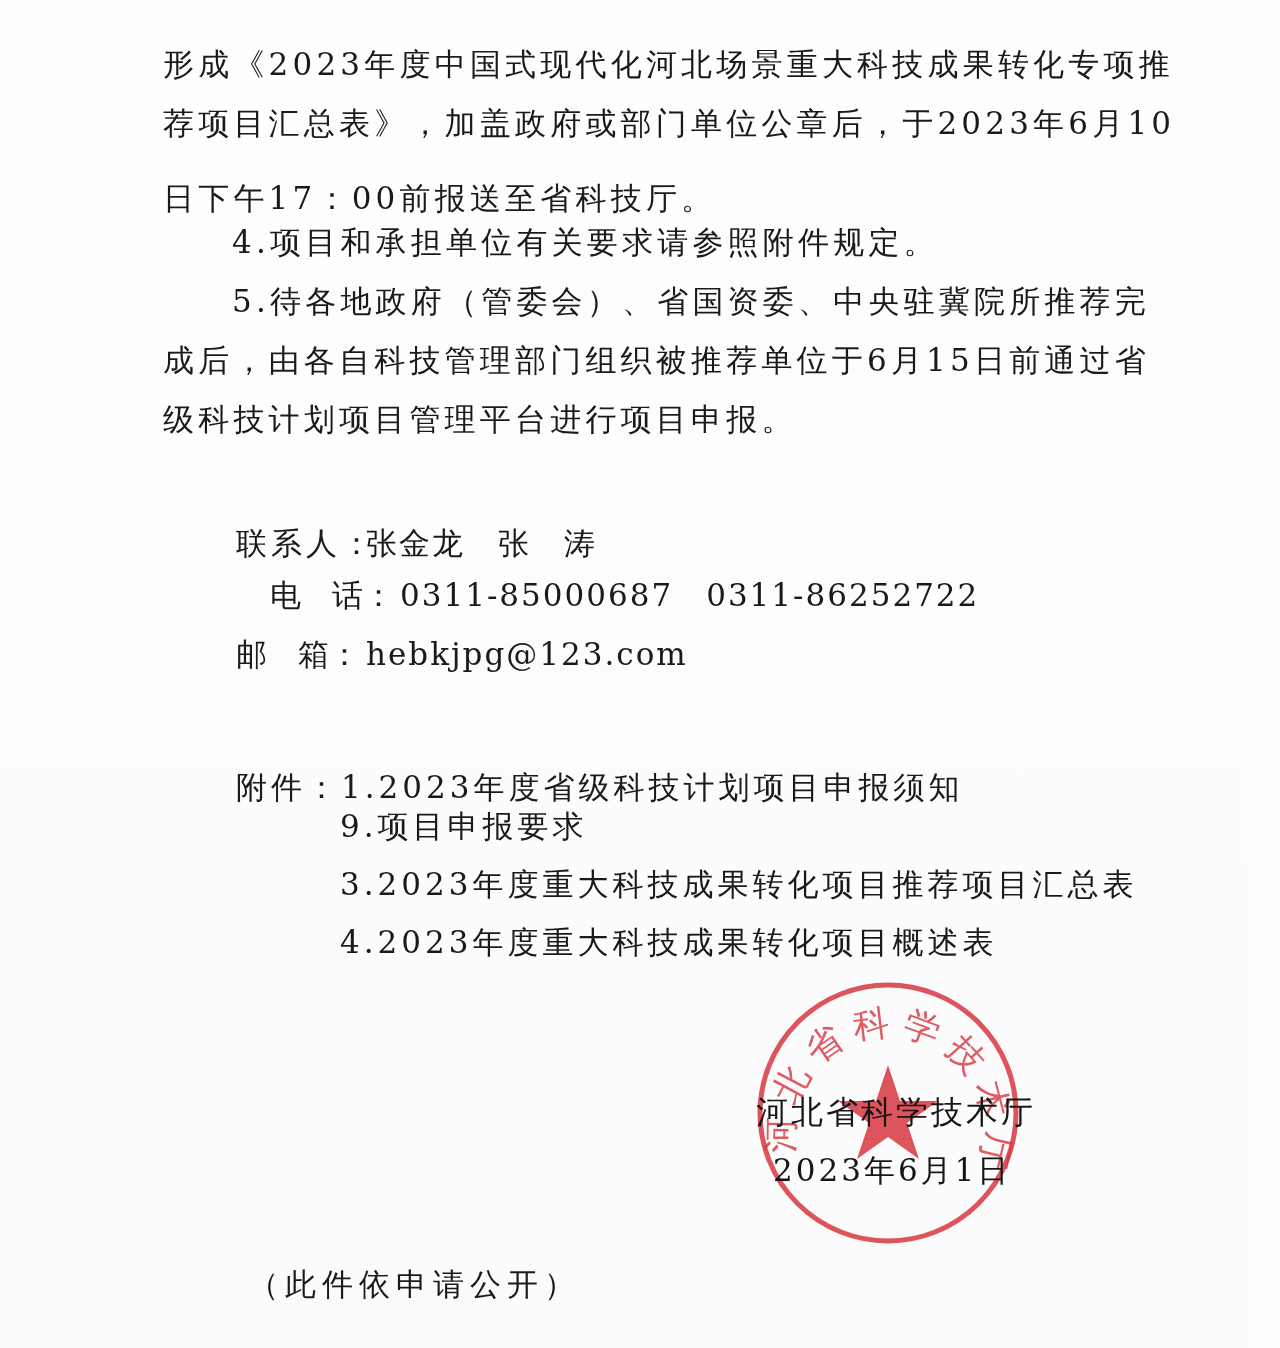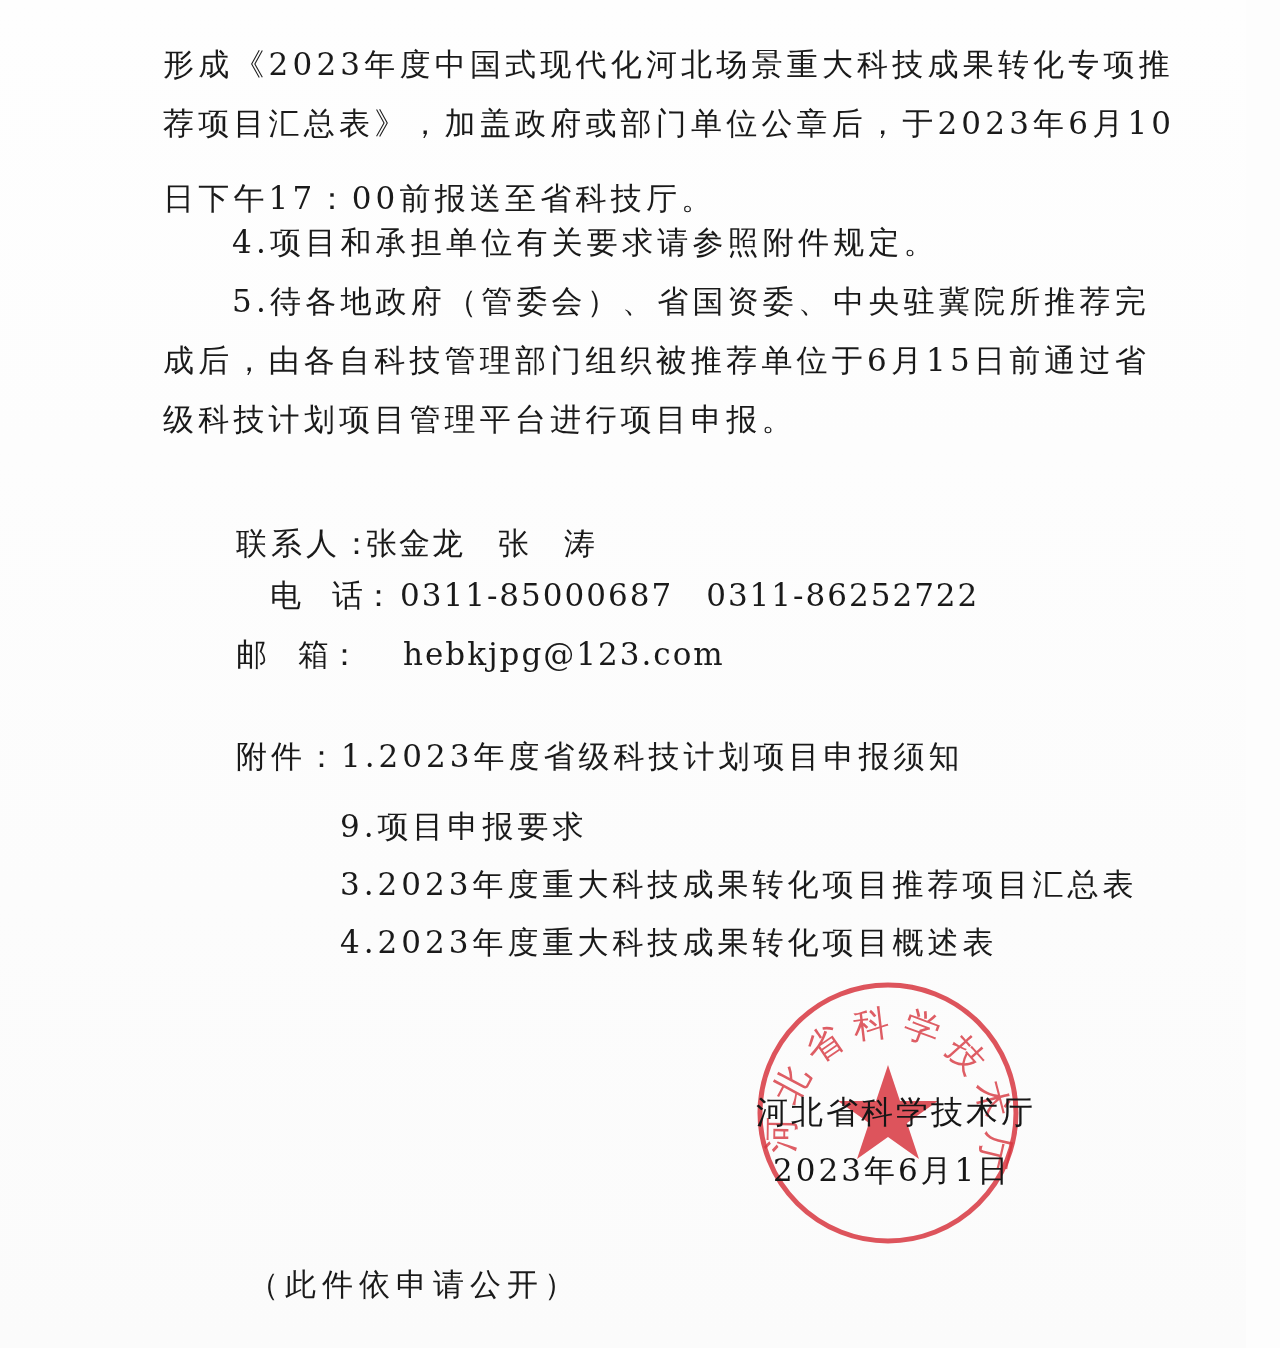--- a/index.html
+++ b/index.html
@@ -47,30 +47,30 @@
     }
     .contact-row .label {
       display: inline-block;
       width: 130px;
       letter-spacing: 4px;
     }
     .contact-row .label.spaced { letter-spacing: 0; }
     .contact-row .value { letter-spacing: 2px; }
     .c1 { top: 517px; margin-top: 6px; }
     .c2 { top: 575px; margin-left: 34px; }
-    .c3 { top: 634px; gap: 37px; }
+    .c3 { top: 634px; }
 
     .att-row {
       position: absolute;
       font-size: 31px;
       line-height: 40px;
       letter-spacing: 4px;
       white-space: nowrap;
     }
-    .a1 { left: 236px; top: 736px; }
+    .a1 { left: 236px; top: 767px; }
     .a2 { left: 340px; top: 806px; }
     .a3 { left: 340px; top: 864px; }
     .a4 { left: 340px; top: 922px; }
 
     .seal {
       position: absolute;
       left: 752px;
       top: 977px;
       width: 272px;
       height: 272px;

